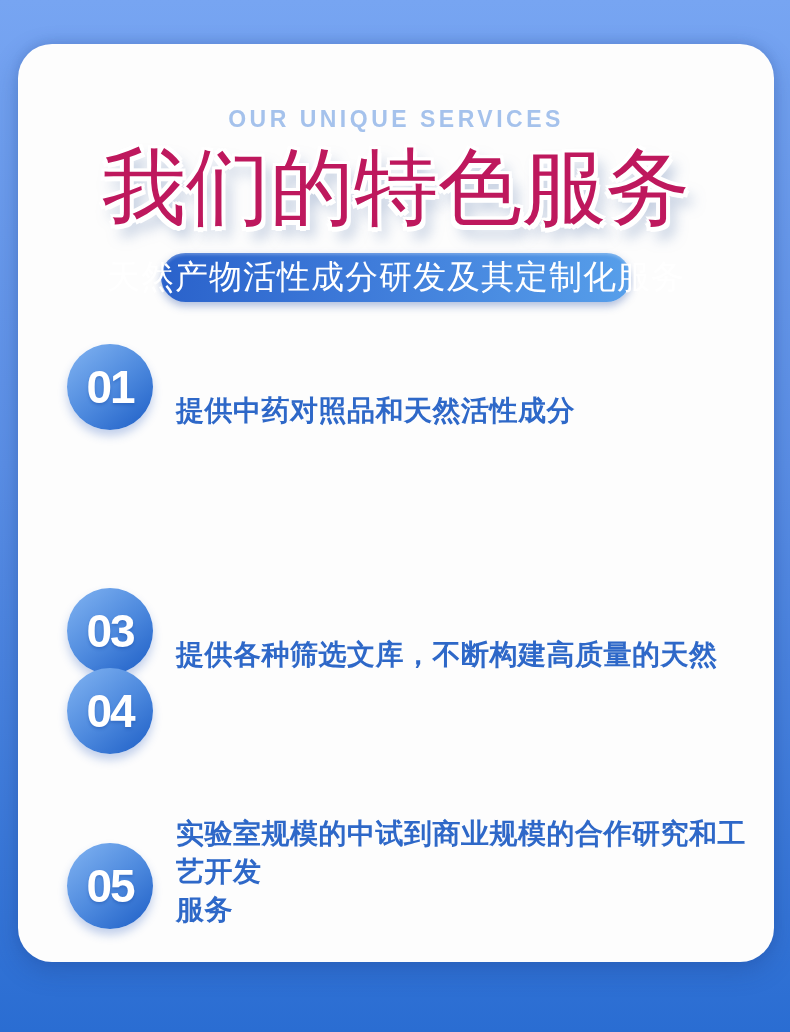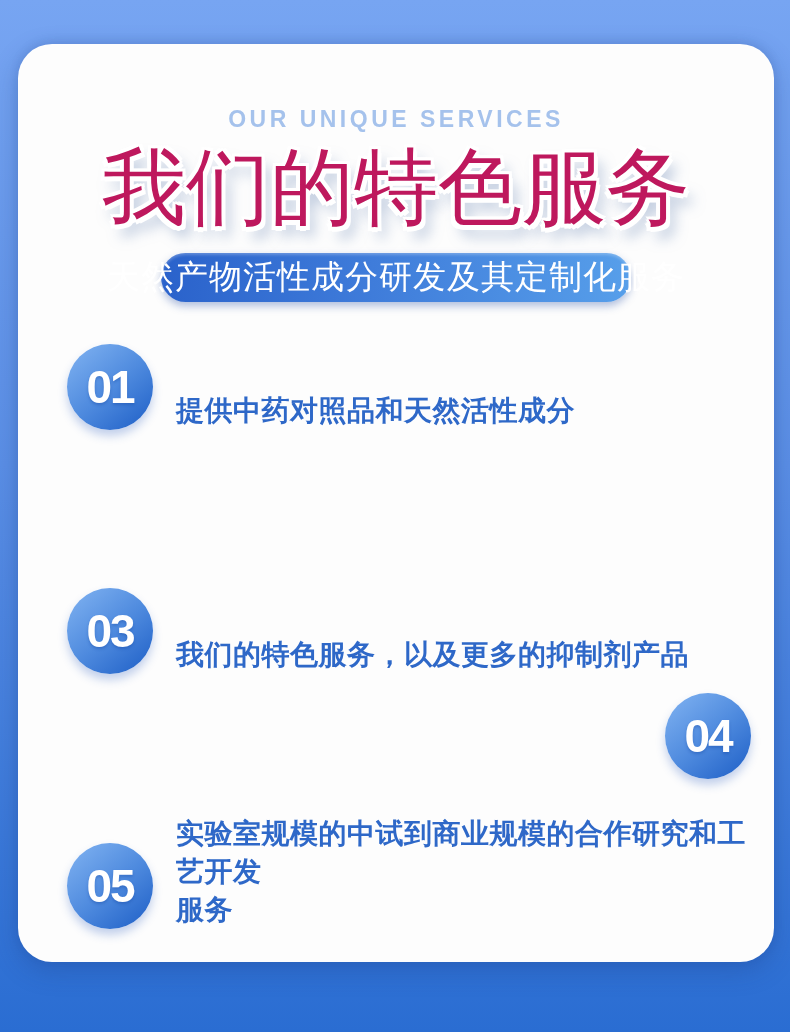--- a/index.html
+++ b/index.html
@@ -78,21 +78,21 @@
     position: absolute;
     left: 49px;
     width: 684px;
     min-height: 86px;
     display: flex;
     align-items: flex-end;
   }
   .row-1 { top: 300px; }
   .row-2 { top: 411px; }
   .row-3 { top: 544px; }
-  .row-4 { top: 649px; flex-direction: column; }
+  .row-4 { top: 624px; }
   .row-5 { top: 771px; }
   .badge {
     flex: 0 0 86px;
     width: 86px;
     height: 86px;
     border-radius: 50%;
     background: linear-gradient(140deg, #82b4f2 0%, #4e8ade 52%, #1d5ec6 100%);
     display: flex;
     align-items: center;
     justify-content: center;
@@ -135,21 +135,21 @@
         <span>01</span>
       </div>
       <div class="service-text">提供中药对照品和天然活性成分</div>
     </div>
 
 
     <div class="service-row row-3">
       <div class="badge">
         <span>03</span>
       </div>
-      <div class="service-text">我们的特色服务，以及更多的抑制剂产品</div>
+      <div class="service-text">提供各种筛选文库，不断构建高质量的天然</div>
     </div>
 
     <div class="service-row row-4">
       <div class="badge">
         <span>04</span>
       </div>
     </div>
 
     <div class="service-row row-5">
       <div class="badge">

